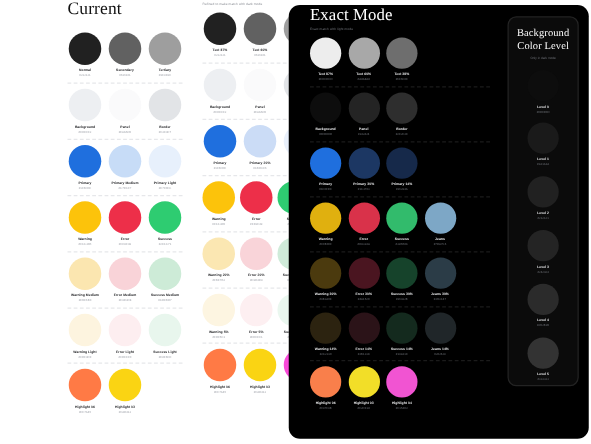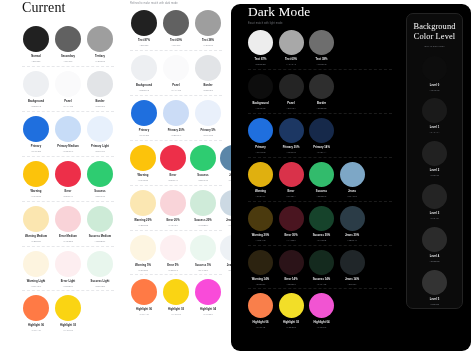--- a/index.html
+++ b/index.html
@@ -1,20 +1,20 @@
 <!DOCTYPE html>
 <html><head>
 <meta charset="utf-8">
 <style>
   html,body{margin:0;padding:0;}
   body{width:473px;height:355px;background:#ffffff;font-family:"Liberation Sans",sans-serif;overflow:hidden;position:relative;}
   .stage{position:relative;width:473px;height:355px;}
 
   
-  .light-col{position:absolute;top:0;height:355px;}
+  .light-col{position:absolute;top:0;height:355px;margin-left:32px;}
   #col-current{left:14px;width:108px;}
   #col-new{left:122px;width:108px;}
 
   .col-head{padding:0 8px;}
   .col-title{font-family:"Liberation Serif",serif;font-size:14px;line-height:16px;color:#111;letter-spacing:.1px;white-space:nowrap;}
   #col-new .col-title{font-size:13.2px;}
   .col-sub{font-size:2.6px;line-height:4px;color:#8d9097;margin-top:2px;letter-spacing:.08px;white-space:nowrap;}
   .col-sub.ghost{visibility:hidden;}
 
   .rows{margin-top:4px;}
@@ -325,21 +325,21 @@
             <div class="hx">#F94BD9</div>
           </div>
         </div>
       </div>
   </div>
 
   <div id="dark-panel">
 
     <div id="col-dark">
       <div class="col-head">
-        <div class="col-title">Dark Mode</div>
+        <div class="col-title">Exact Mode</div>
         <div class="col-sub">Exact match with light mode</div>
       </div>
       <div class="rows">
           <div class="row">
             <div class="sw">
               <div class="dot" style="background: rgb(237, 237, 237);"></div>
               <div class="nm">Text 87%</div>
               <div class="hx">#EDEDED</div>
             </div>
             <div class="sw">

